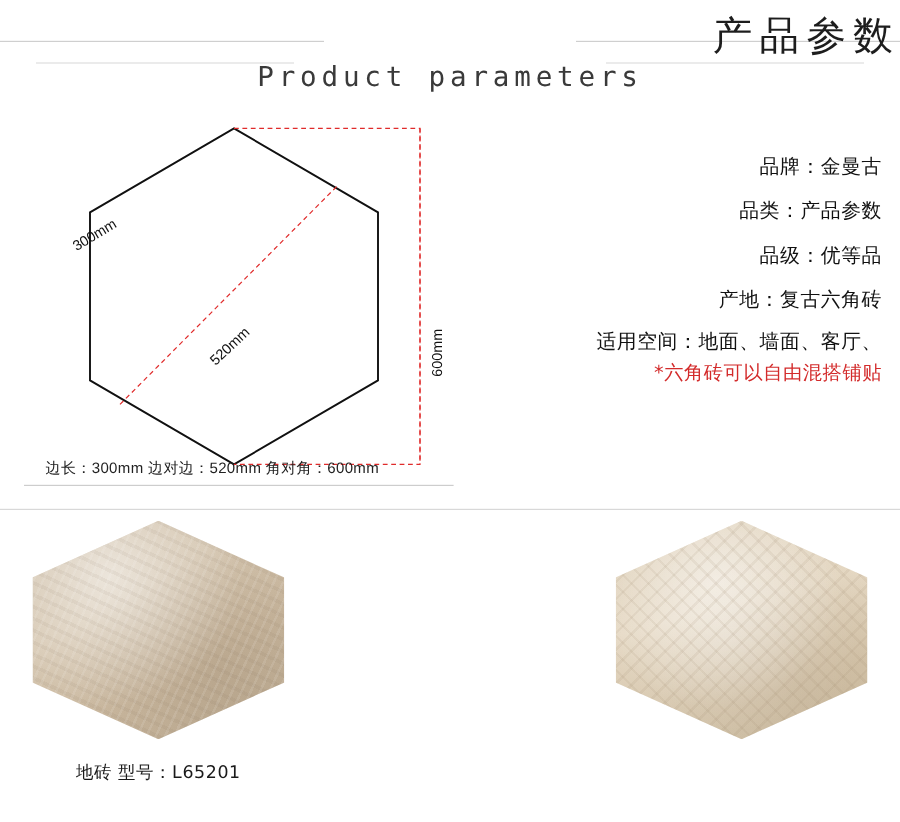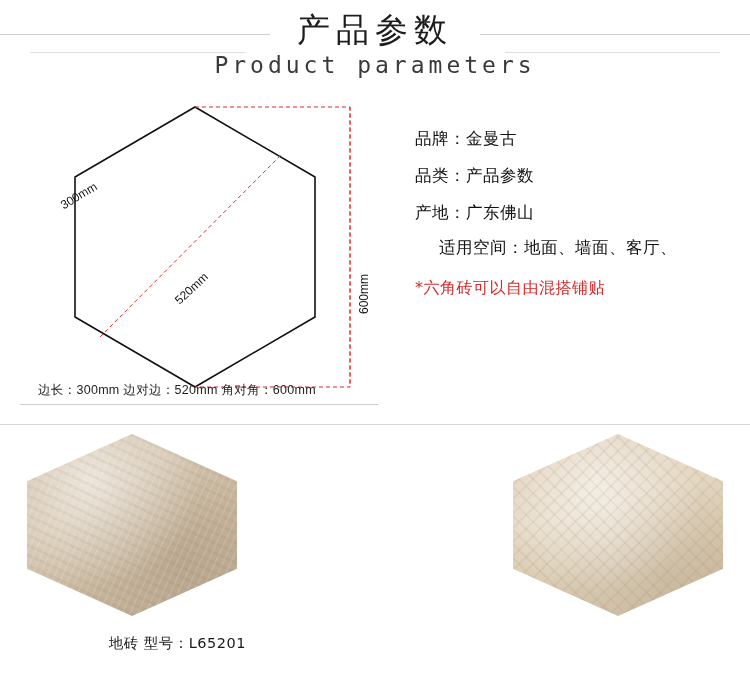--- a/index.html
+++ b/index.html
@@ -36,21 +36,21 @@
     background: #dedede;
   }
   .header .rule2.left { left: 30px; width: 215px; }
   .header .rule2.right { right: 30px; width: 215px; }
 
   .title-cn {
     position: absolute;
     top: 8px;
     left: 0;
     right: 0;
-    text-align: center;
+    text-align: right;
     font-size: 33px;
     letter-spacing: 6px;
     color: #1d1d1d;
     font-family: "DejaVu Sans", sans-serif;
     font-weight: normal;
   }
   .title-en {
     position: absolute;
     top: 52px;
     left: 0;
@@ -121,32 +121,33 @@
     height: 1px;
     background: #cdcdcd;
   }
 
   
   .params {
     position: absolute;
     left: 415px;
     top: 28px;
     width: 320px;
+    text-align: right;
   }
   .params .row {
     font-size: 16.5px;
     line-height: 37px;
     color: #111;
     font-family: "DejaVu Sans", sans-serif;
     letter-spacing: 0.5px;
     white-space: nowrap;
   }
   .params .row.wrap { line-height: 33px; margin-left: 24px; }
   .params .note {
-    margin-top: 14px;
+    margin-top: 0;
     font-size: 16px;
     color: #d32b2b;
     font-family: "DejaVu Sans", sans-serif;
     letter-spacing: 0.5px;
   }
 
   
   .mid-divider {
     position: absolute;
     top: 424px;
@@ -163,21 +164,21 @@
     left: 0;
     width: 750px;
     height: 250px;
     display: flex;
     justify-content: space-between;
     padding: 0 18px;
     box-sizing: border-box;
   }
   .tile {
     width: 228px;
-    text-align: right;
+    text-align: center;
   }
   .tile .shape {
     width: 210px;
     height: 182px;
     margin: 0 auto;
     clip-path: polygon(50% 0%, 100% 26%, 100% 74%, 50% 100%, 0% 74%, 0% 26%);
     position: relative;
     overflow: hidden;
   }
   .tile .shape .grain {
@@ -255,21 +256,22 @@
     <div class="dim-label dim-520">520mm</div>
     <div class="dim-label dim-600">600mm</div>
   </div>
 
   <div class="spec-footline">边长：300mm  边对边：520mm  角对角：600mm</div>
   <div class="spec-underline"></div>
 
   <div class="params">
     <div class="row">品牌：金曼古</div>
     <div class="row">品类：产品参数</div>
-    <div class="row">产地：广东佛山</div>
+    <div class="row">品级：优等品</div>
+    <div class="row">产地：复古六角砖</div>
     <div class="row wrap">适用空间：地面、墙面、客厅、</div>
     <div class="note">*六角砖可以自由混搭铺贴</div>
   </div>
 </div>
 
 <div class="mid-divider"></div>
 
 <div class="tiles">
   <div class="tile tile-1">
     <div class="shape">

